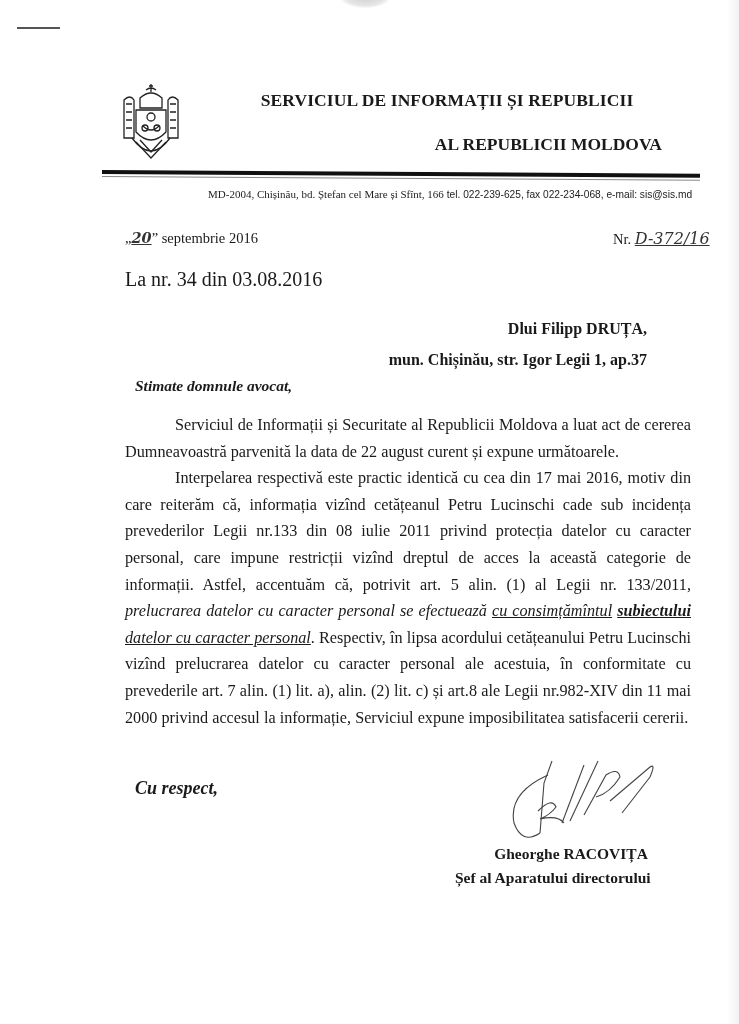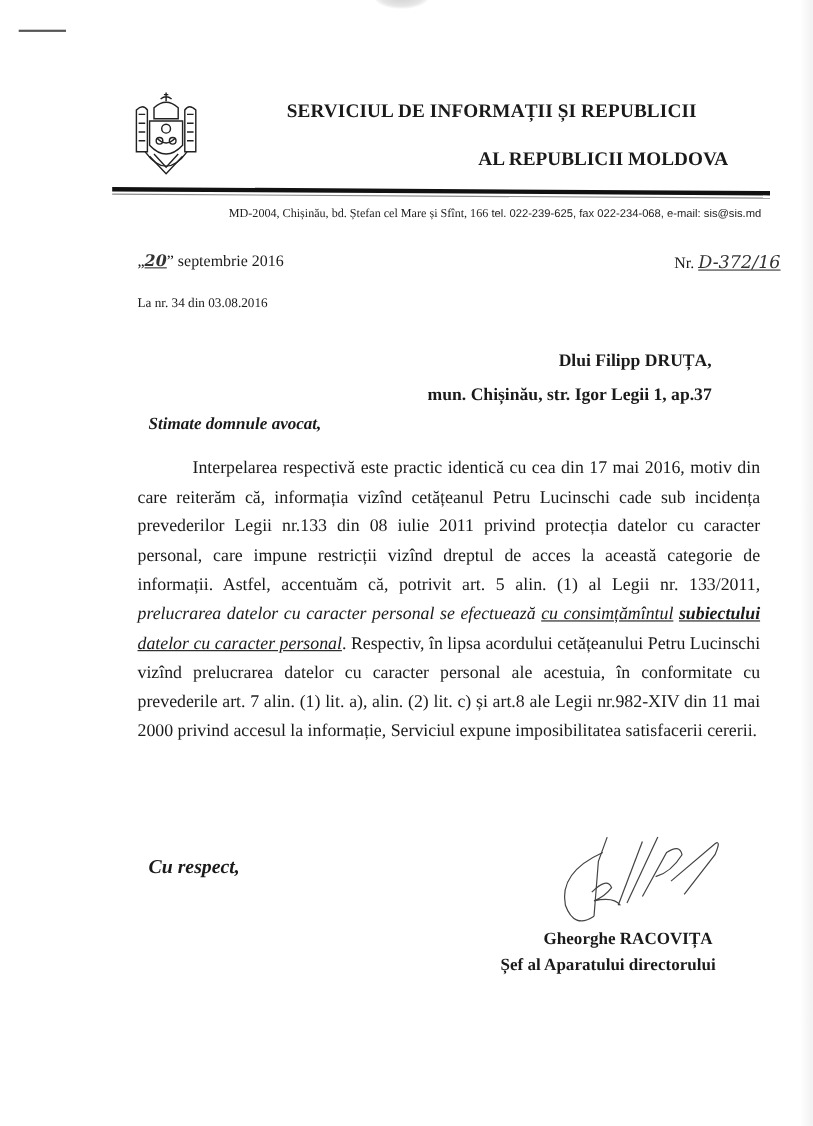--- a/index.html
+++ b/index.html
@@ -17,21 +17,21 @@
   .hdr1 { text-align: center; }
   .rule-thick { left: 102px; top: 170px; width: 598px; height: 4px; background: #111; transform: rotate(0.35deg); transform-origin: left; }
   .rule-thin { left: 102px; top: 175.5px; width: 598px; height: 1px; background: #888; transform: rotate(0.35deg); transform-origin: left; }
   .contact { left: 172px; top: 188px; font-size: 10.2px; font-family: "Liberation Sans", sans-serif; color: #222; white-space: nowrap; margin-left: 36px; }
   .contact .lead { font-family: "Liberation Serif", serif; font-size: 11px; }
   .date { left: 125px; top: 229px; font-size: 14.5px; }
   .hand { font-family: "DejaVu Serif", serif; font-style: italic; font-weight: bold; color: #333; }
   .date .hand { text-decoration: underline; }
   .nr { left: 613px; top: 229px; font-size: 14.5px; white-space: nowrap; }
   .nr .hand { font-weight: normal; text-decoration: underline; font-size: 16px; }
-  .lanr { left: 125px; top: 268px; font-size: 12px; }
+  .lanr { left: 125px; top: 268px; font-size: 20px; }
   .recip1 { right: 92px; top: 320px; font-size: 16px; font-weight: bold; text-align: right; white-space: nowrap; }
   .recip2 { right: 92px; top: 351px; font-size: 16px; font-weight: bold; text-align: right; white-space: nowrap; }
   .salute { left: 135px; top: 377px; font-size: 15.5px; font-weight: bold; font-style: italic; }
   .body-text { left: 125px; top: 412px; width: 566px; font-size: 16.2px; line-height: 26.6px; text-align: justify; }
   .body-text p { margin: 0; text-indent: 50px; }
   .body-text .it { font-style: italic; }
   .body-text .u { text-decoration: underline; }
   .body-text .b { font-weight: bold; }
   .closing { left: 135px; top: 778px; font-size: 18px; font-weight: bold; font-style: italic; }
   .signature { left: 500px; top: 753px; width: 200px; height: 95px; }
@@ -82,20 +82,21 @@
 </div>
 
 <div class="abs lanr">La nr. 34 din 03.08.2016</div>
 
 <div class="abs recip1">Dlui Filipp DRUȚA,</div>
 <div class="abs recip2">mun. Chișinău, str. Igor Legii 1, ap.37</div>
 
 <div class="abs salute">Stimate domnule avocat,</div>
 
 <div class="abs body-text">
+  <p>Serviciul de Informații și Securitate al Republicii Moldova a luat act de cererea Dumneavoastră parvenită la data de 22 august curent și expune următoarele.</p>
   <p><span>Interpelarea respectivă este practic identică cu cea din 17 mai 2016, motiv din care reiterăm că, informația vizînd cetățeanul Petru Lucinschi cade sub incidența prevederilor Legii nr.133 din 08 iulie 2011 privind protecția datelor cu caracter personal, care impune restricții vizînd dreptul de acces la această categorie de informații. Astfel, accentuăm că, potrivit art. 5 alin. (1) al Legii nr. 133/2011, </span><span class="it"><span>prelucrarea datelor cu caracter personal se efectuează </span><span class="u">cu consimțămîntul</span> <span class="u b">subiectului</span> <span class="u">datelor cu caracter personal</span></span><span>. Respectiv, în lipsa acordului cetățeanului Petru Lucinschi vizînd prelucrarea datelor cu caracter personal ale acestuia, în conformitate cu prevederile art. 7 alin. (1) lit. a), alin. (2) lit. c) și art.8 ale Legii nr.982-XIV din 11 mai 2000 privind accesul la informație, Serviciul expune imposibilitatea satisfacerii cererii.</span></p>
 </div>
 
 <div class="abs closing">Cu respect,</div>
 
 <svg class="abs signature" viewBox="0 0 200 95">
   <g fill="none" stroke="#444" stroke-width="1.1">
     <path d="M48 22 Q8 40 14 70 Q22 92 40 80"></path>
     <path d="M40 80 L44 30 L52 8"></path>
     <path d="M38 58 Q52 44 56 54 Q50 62 40 66 Q58 62 64 70"></path>

